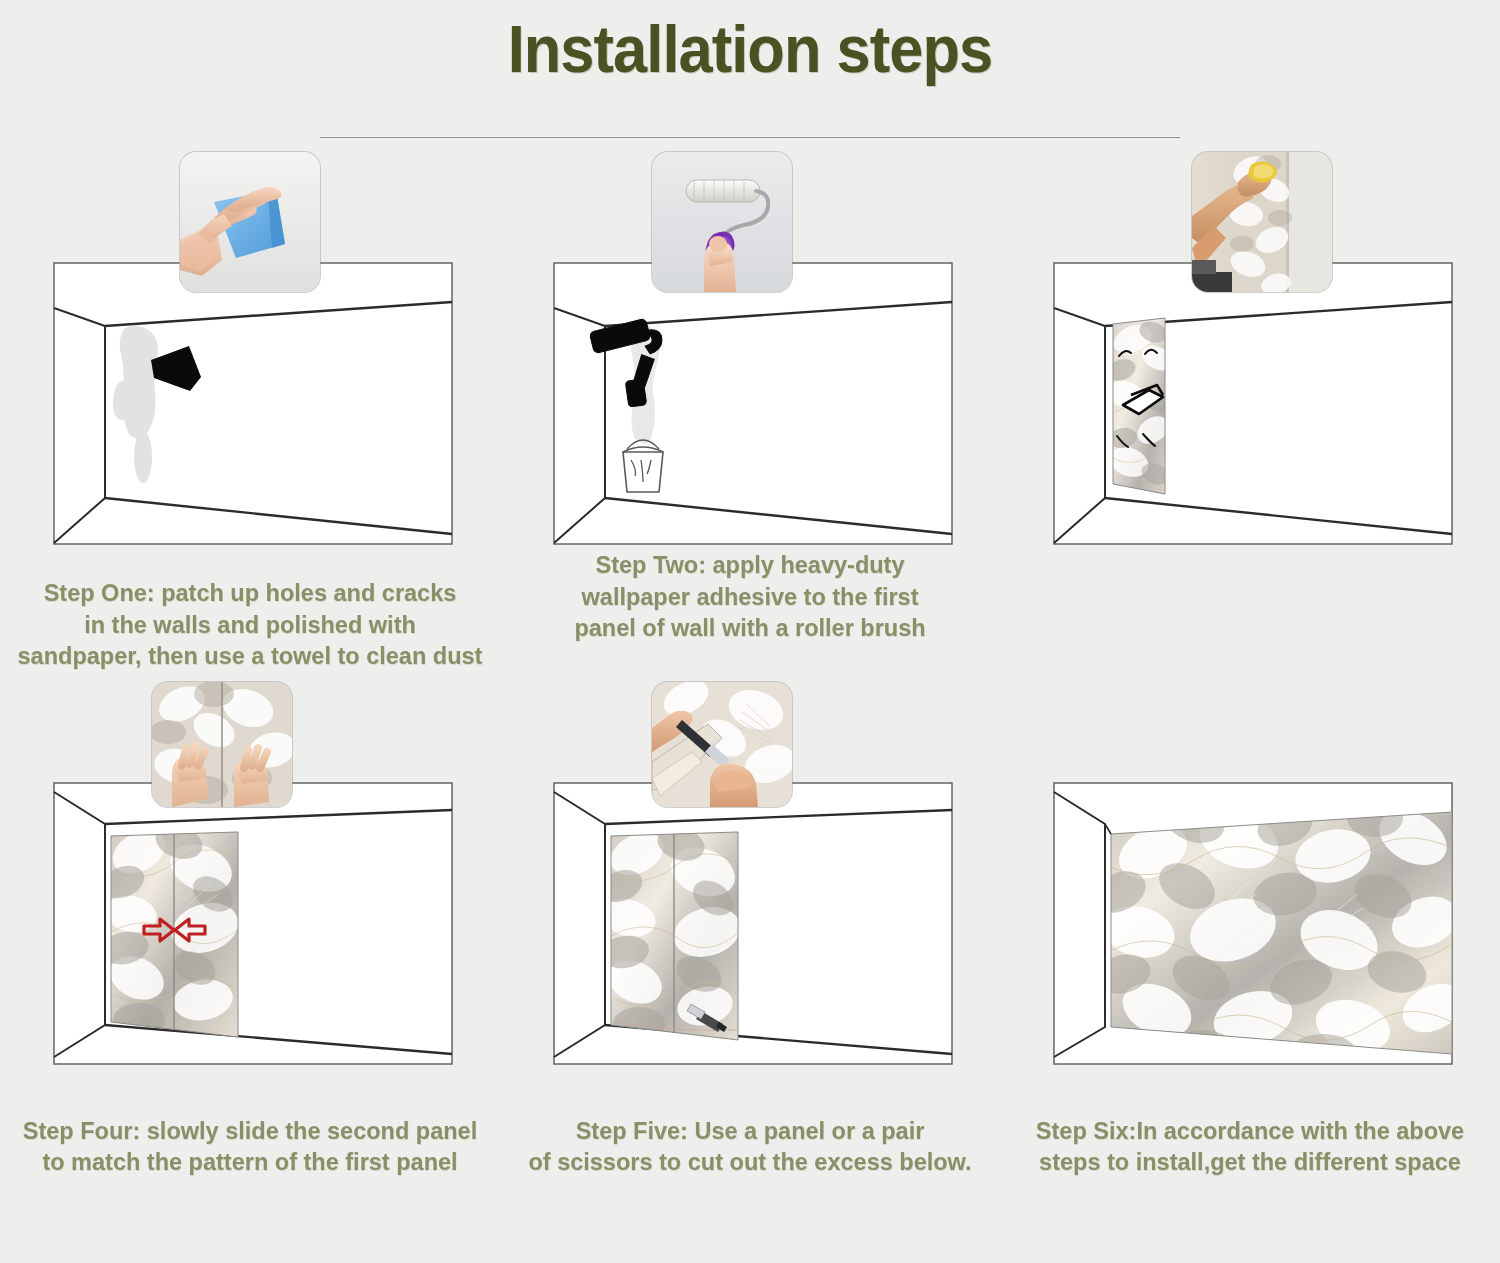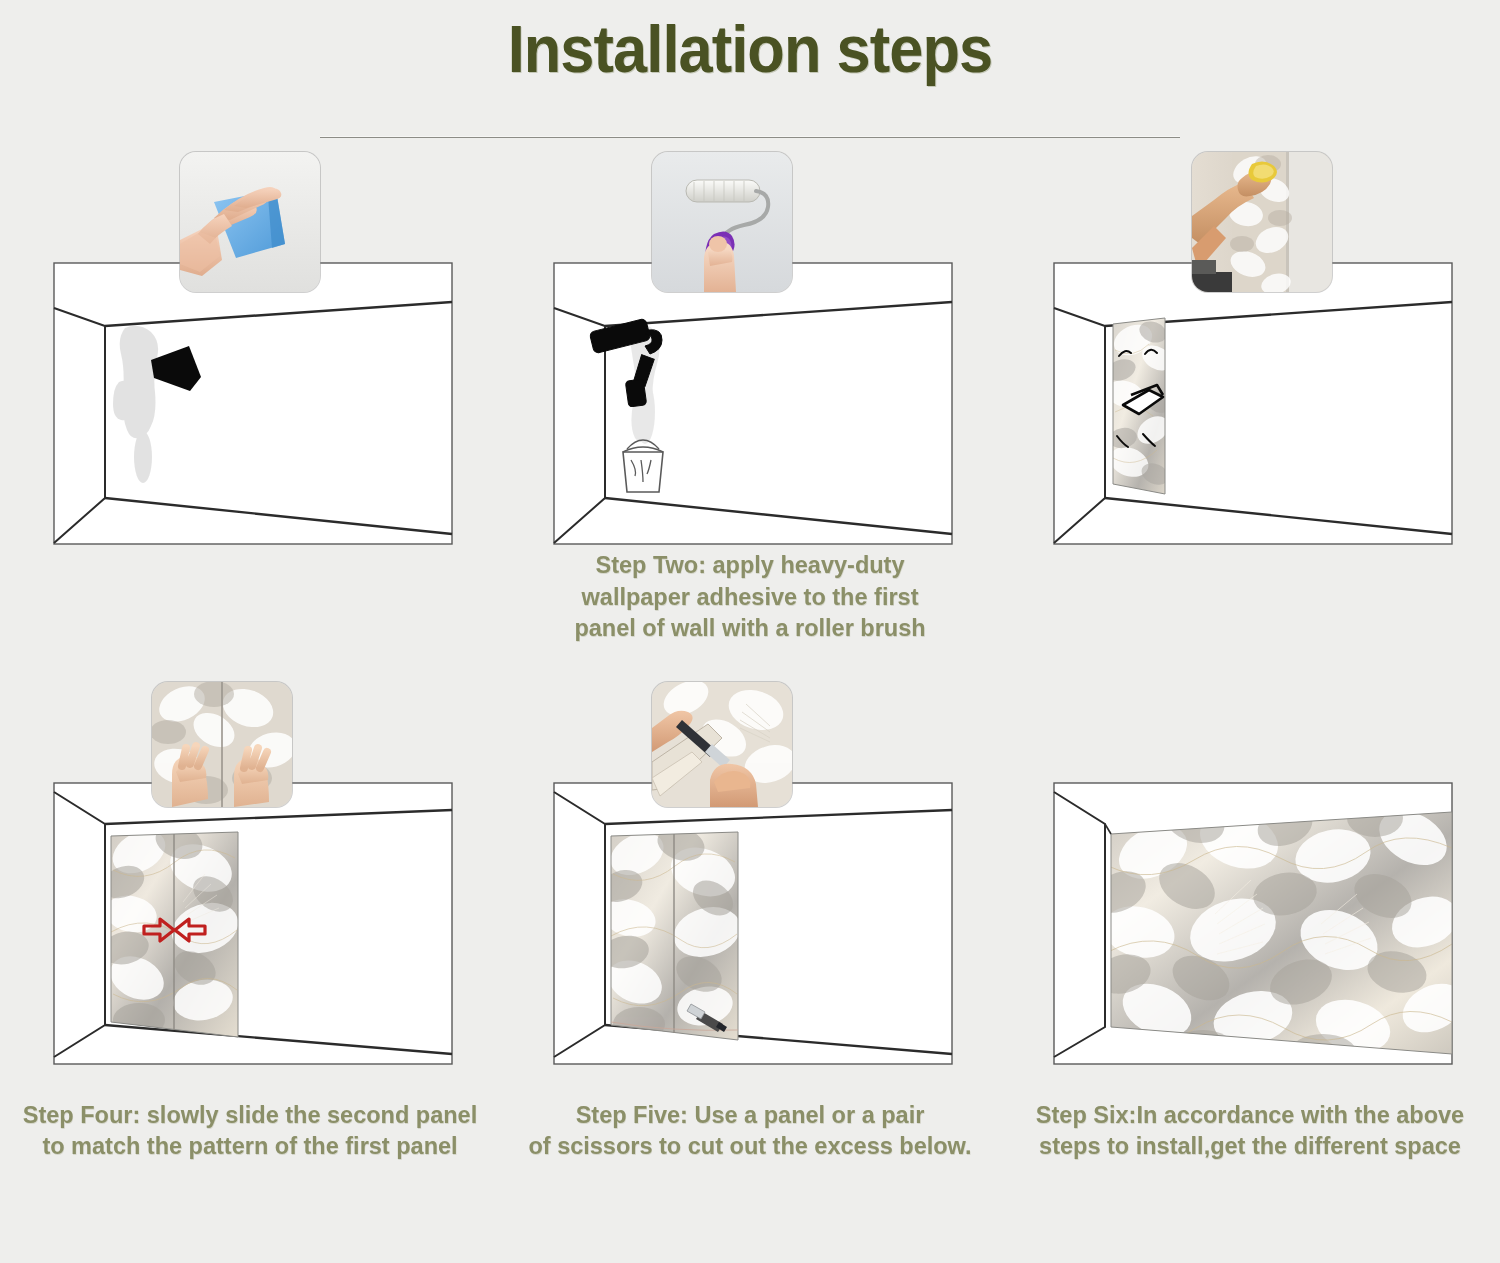--- a/index.html
+++ b/index.html
@@ -84,21 +84,21 @@
     text-align:center;
     color:#8b8f68;
     font-size:23.5px;
     font-weight:bold;
     line-height:1.33;
     padding:0 6px;
     white-space:pre-line;
     text-shadow:0.5px 0.5px 0 rgba(139,143,104,.25);
   }
   .caption.c1 { bottom:10px; }
-  .caption.r2 { bottom:50px;text-align:center; }
+  .caption.r2 { bottom:34px;text-align:center; }
 </style>
 </head>
 <body>
 
 <div>
   <div class="page-title">Installation steps</div>
   <div class="title-divider"></div>
 </div>
 
 <div class="steps-grid">
@@ -147,20 +147,23 @@
           <path d="M0 118 L22 124 L42 108 L38 84 L24 76 L0 88 Z"></path>
           <path d="M24 76 q16 -18 38 -24 q10 -3 14 3 q3 6 -6 10 L44 76 Z"></path>
           <path d="M34 66 q18 -18 40 -25 q10 -3 13 3 q3 6 -7 10 L50 68 Z"></path>
           <path d="M44 58 q18 -16 40 -22 q10 -3 13 3 q2 6 -8 9 L58 60 Z"></path>
           <path d="M54 54 q16 -13 36 -17 q9 -2 11 4 q2 5 -7 7 L66 56 Z"></path>
           <path d="M18 82 q10 -14 26 -20 l8 12 q-14 8 -22 18 Z"></path>
         </g>
         <path d="M0 112 L20 120 L40 104 L36 86 L20 80 L0 92 Z" fill="#ecbfa4" opacity=".55"></path>
       </svg>
     </div>
+    <div class="caption c1">Step One: patch up holes and cracks
+in the walls and polished with
+sandpaper, then use a towel to clean dust</div>
   </div>
 
   <div class="step-cell">
     <div class="room">
       <svg viewBox="0 0 400 283" xmlns="http://www.w3.org/2000/svg">
         <rect x="1" y="1" width="398" height="281" fill="#ffffff" stroke="#5a5a5a" stroke-width="1.4"></rect>
         <polyline points="1,46 52,64 52,236 1,281" fill="none" stroke="#2b2b2b" stroke-width="2"></polyline>
         <line x1="52" y1="64" x2="399" y2="40" stroke="#2b2b2b" stroke-width="2.4"></line>
         <line x1="52" y1="236" x2="399" y2="272" stroke="#2b2b2b" stroke-width="2.4"></line>
         <line x1="52" y1="64" x2="52" y2="236" stroke="#2b2b2b" stroke-width="1.4"></line>

